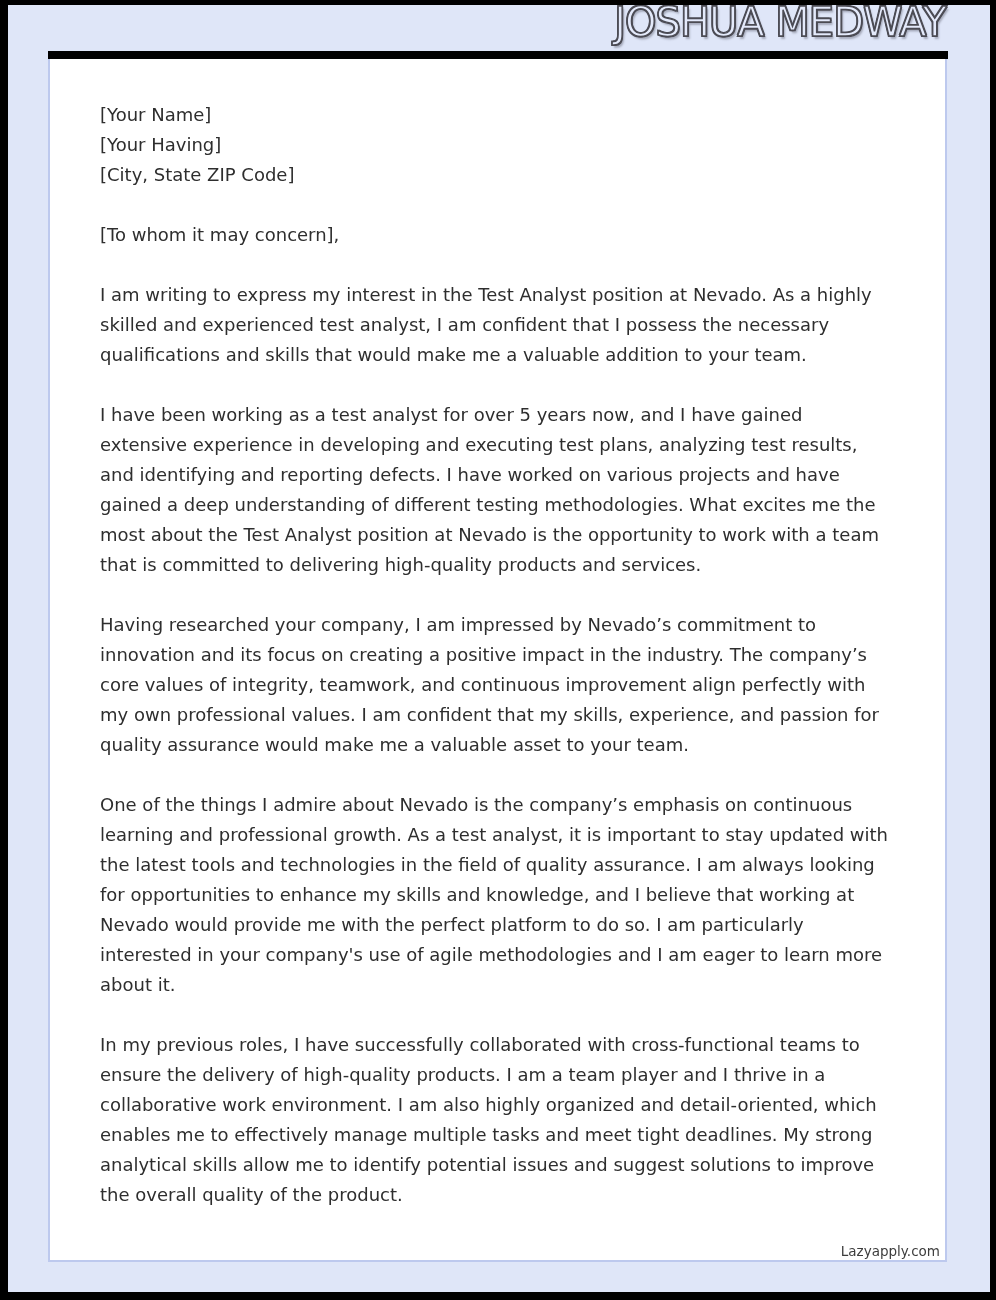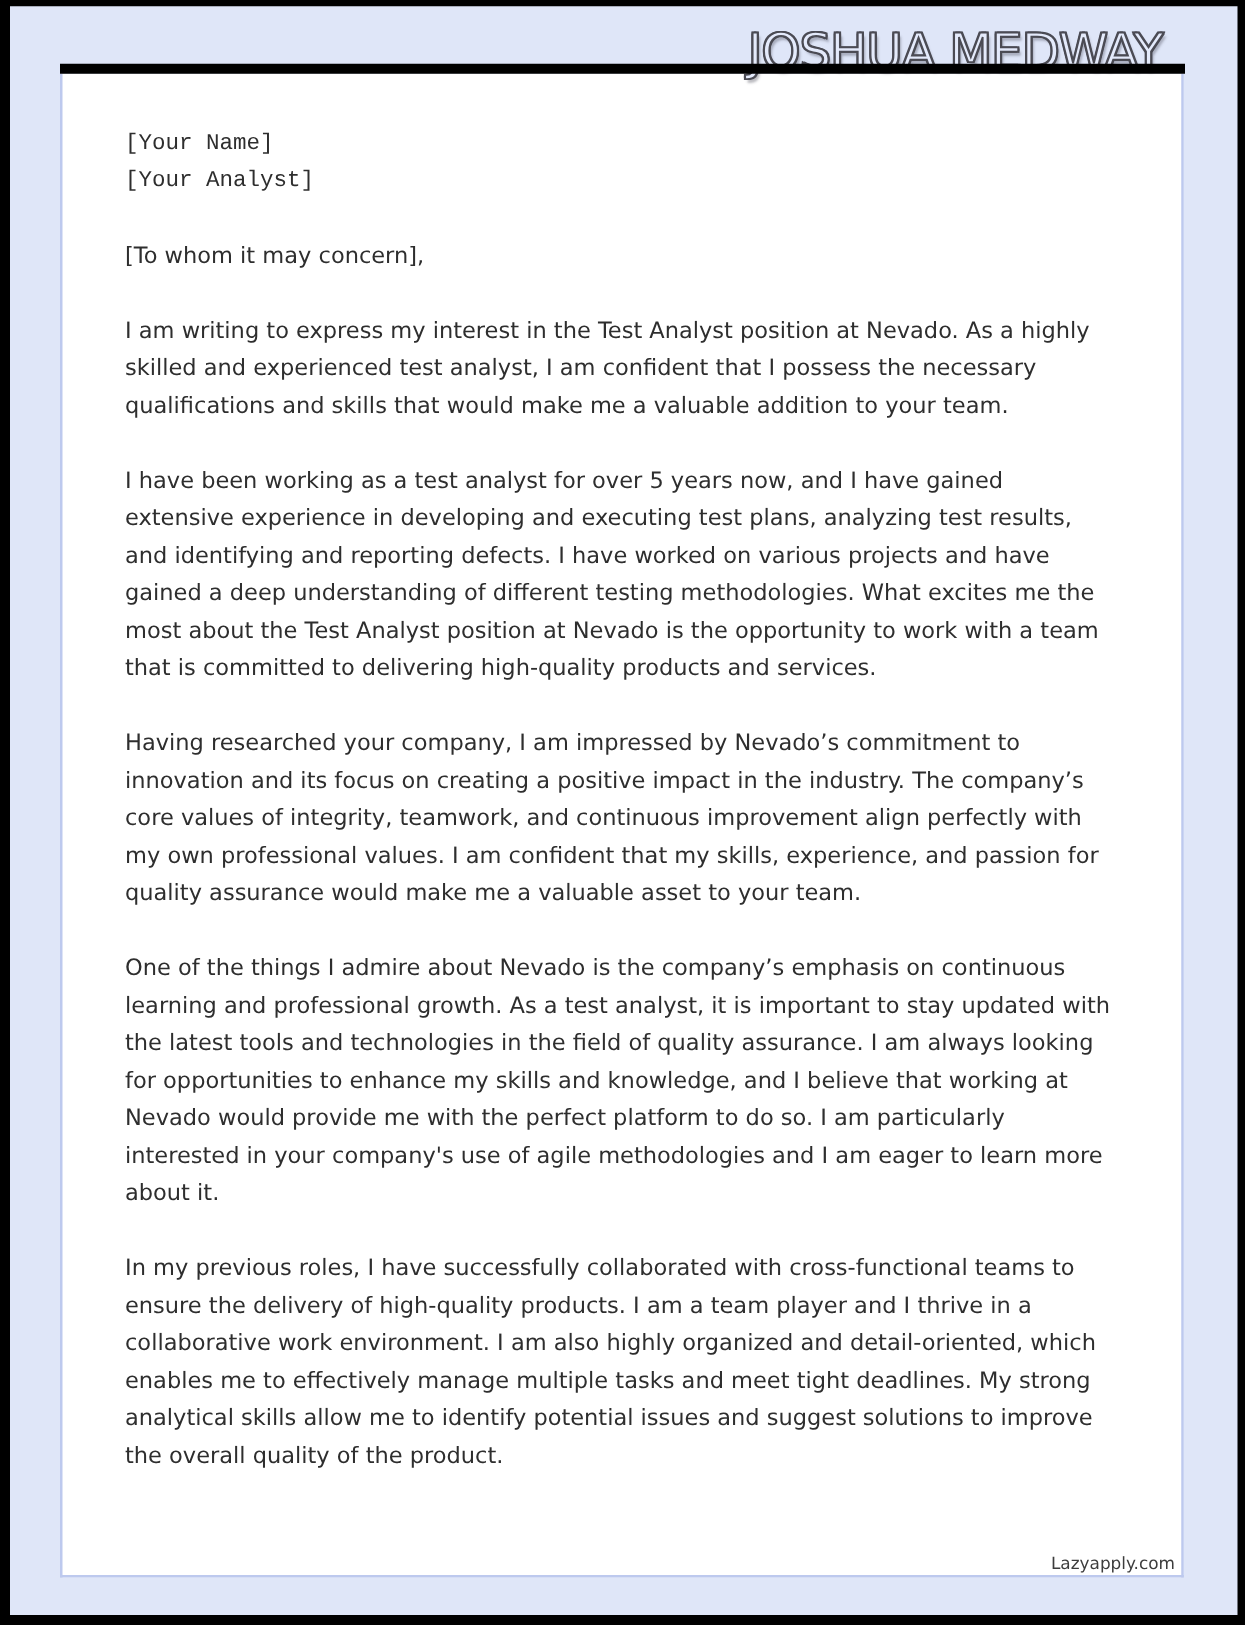--- a/index.html
+++ b/index.html
@@ -14,26 +14,26 @@
   
   .edge { position: absolute; background: #000; }
   .edge-top    { top: 0; left: 0; right: 0; height: 5px; z-index: 6; }
   .edge-left   { top: 0; left: 0; bottom: 0; width: 8px; z-index: 6; }
   .edge-right  { top: 0; right: 0; bottom: 0; width: 6px; z-index: 6; }
   .edge-bottom { left: 0; right: 0; bottom: 0; height: 8px; z-index: 6; }
 
   
   .header {
     position: absolute;
-    top: 20px;
+    top: 0;
     left: 8px;
     right: 6px;
     height: 44px;
     text-align: right;
-    padding-right: 60px;
+    padding-right: 44px;
     z-index: 2;
   }
   .header-title {
     display: inline-block;
     font-size: 40px;
     font-weight: 500;
     letter-spacing: -1px;
     line-height: 44px;
     color: #e4eafb;
     -webkit-text-stroke: 1.4px #4b4b54;
@@ -71,21 +71,21 @@
     padding: 41px 50px 0 50px;
     z-index: 1;
     overflow: visible; 
   }
   .letter-body {
     font-size: 18px;
     line-height: 30px;
     color: #2e2e2e;
   }
   .letter-body p { margin: 0 0 30px 0; }
-  .address-line { display: block; font-family: Liberation Mono, monospace; }
+  .address-line { display: block; }
   .address-block { margin: 0 0 30px 0; }
 
   .watermark {
     position: absolute;
     right: 5px;
     bottom: 1px;
     font-size: 13.5px;
     line-height: 16px;
     color: #3d3d3d;
     background: #ffffff;
@@ -106,21 +106,22 @@
   <span class="header-title">JOSHUA MEDWAY</span>
 </div>
 
 <div class="page-top-bar"></div>
 
 <div class="page">
   <div class="letter-body">
 
     <div class="address-block">
       <span class="address-line">[Your Name]</span>
-      <span class="address-line">[Your Analyst]</span>
+      <span class="address-line">[Your Having]</span>
+      <span class="address-line">[City, State ZIP Code]</span>
     </div>
 
     <p>[To whom it may concern],</p>
 
     <p>I am writing to express my interest in the Test Analyst position at Nevado. As a highly skilled and experienced test analyst, I am confident that I possess the necessary qualifications and skills that would make me a valuable addition to your team.</p>
     <p>I have been working as a test analyst for over 5 years now, and I have gained extensive experience in developing and executing test plans, analyzing test results, and identifying and reporting defects. I have worked on various projects and have gained a deep understanding of different testing methodologies. What excites me the most about the Test Analyst position at Nevado is the opportunity to work with a team that is committed to delivering high-quality products and services.</p>
     <p>Having researched your company, I am impressed by Nevado’s commitment to innovation and its focus on creating a positive impact in the industry. The company’s core values of integrity, teamwork, and continuous improvement align perfectly with my own professional values. I am confident that my skills, experience, and passion for quality assurance would make me a valuable asset to your team.</p>
     <p>One of the things I admire about Nevado is the company’s emphasis on continuous learning and professional growth. As a test analyst, it is important to stay updated with the latest tools and technologies in the field of quality assurance. I am always looking for opportunities to enhance my skills and knowledge, and I believe that working at Nevado would provide me with the perfect platform to do so. I am particularly interested in your company's use of agile methodologies and I am eager to learn more about it.</p>
     <p>In my previous roles, I have successfully collaborated with cross-functional teams to ensure the delivery of high-quality products. I am a team player and I thrive in a collaborative work environment. I am also highly organized and detail-oriented, which enables me to effectively manage multiple tasks and meet tight deadlines. My strong analytical skills allow me to identify potential issues and suggest solutions to improve the overall quality of the product.</p>
 

